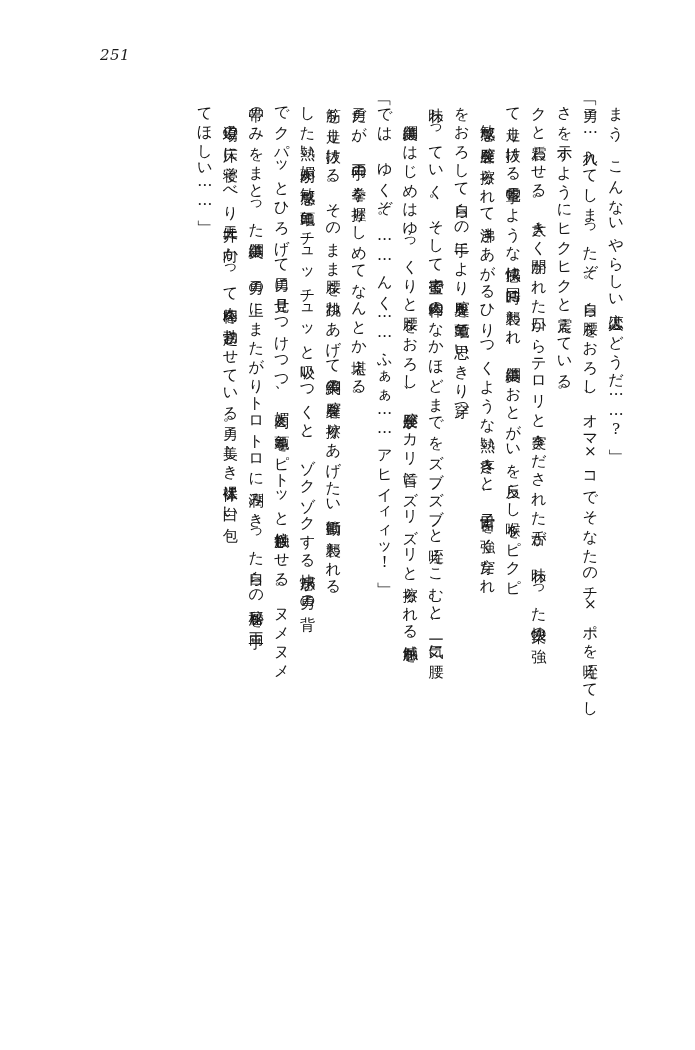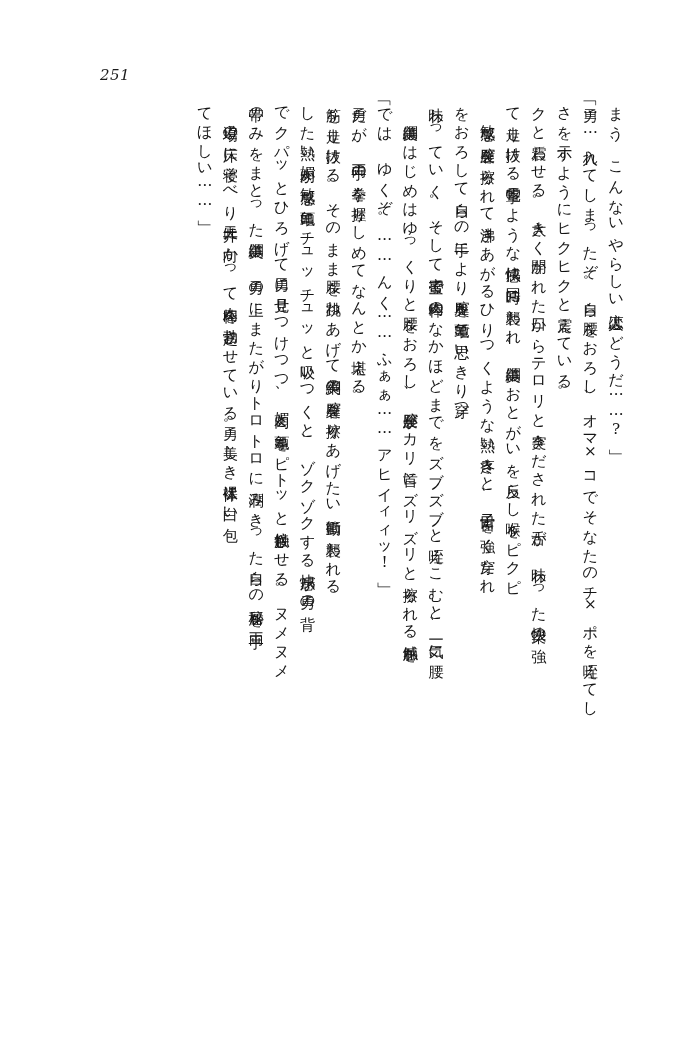--- a/index.html
+++ b/index.html
@@ -18,21 +18,21 @@
   #page {
     position: relative;
     width: 695px;
     height: 1050px;
     background: #ffffff;
   }
 
   
   #page-number {
     position: absolute;
-    top: 66px;
+    top: 46px;
     left: 100px;
     font-size: 15px;
     font-style: italic;
     font-family: "DejaVu Serif", "Liberation Serif", serif;
     color: #1a1a1a;
     letter-spacing: 0.5px;
   }
 
   
   #text-block {

